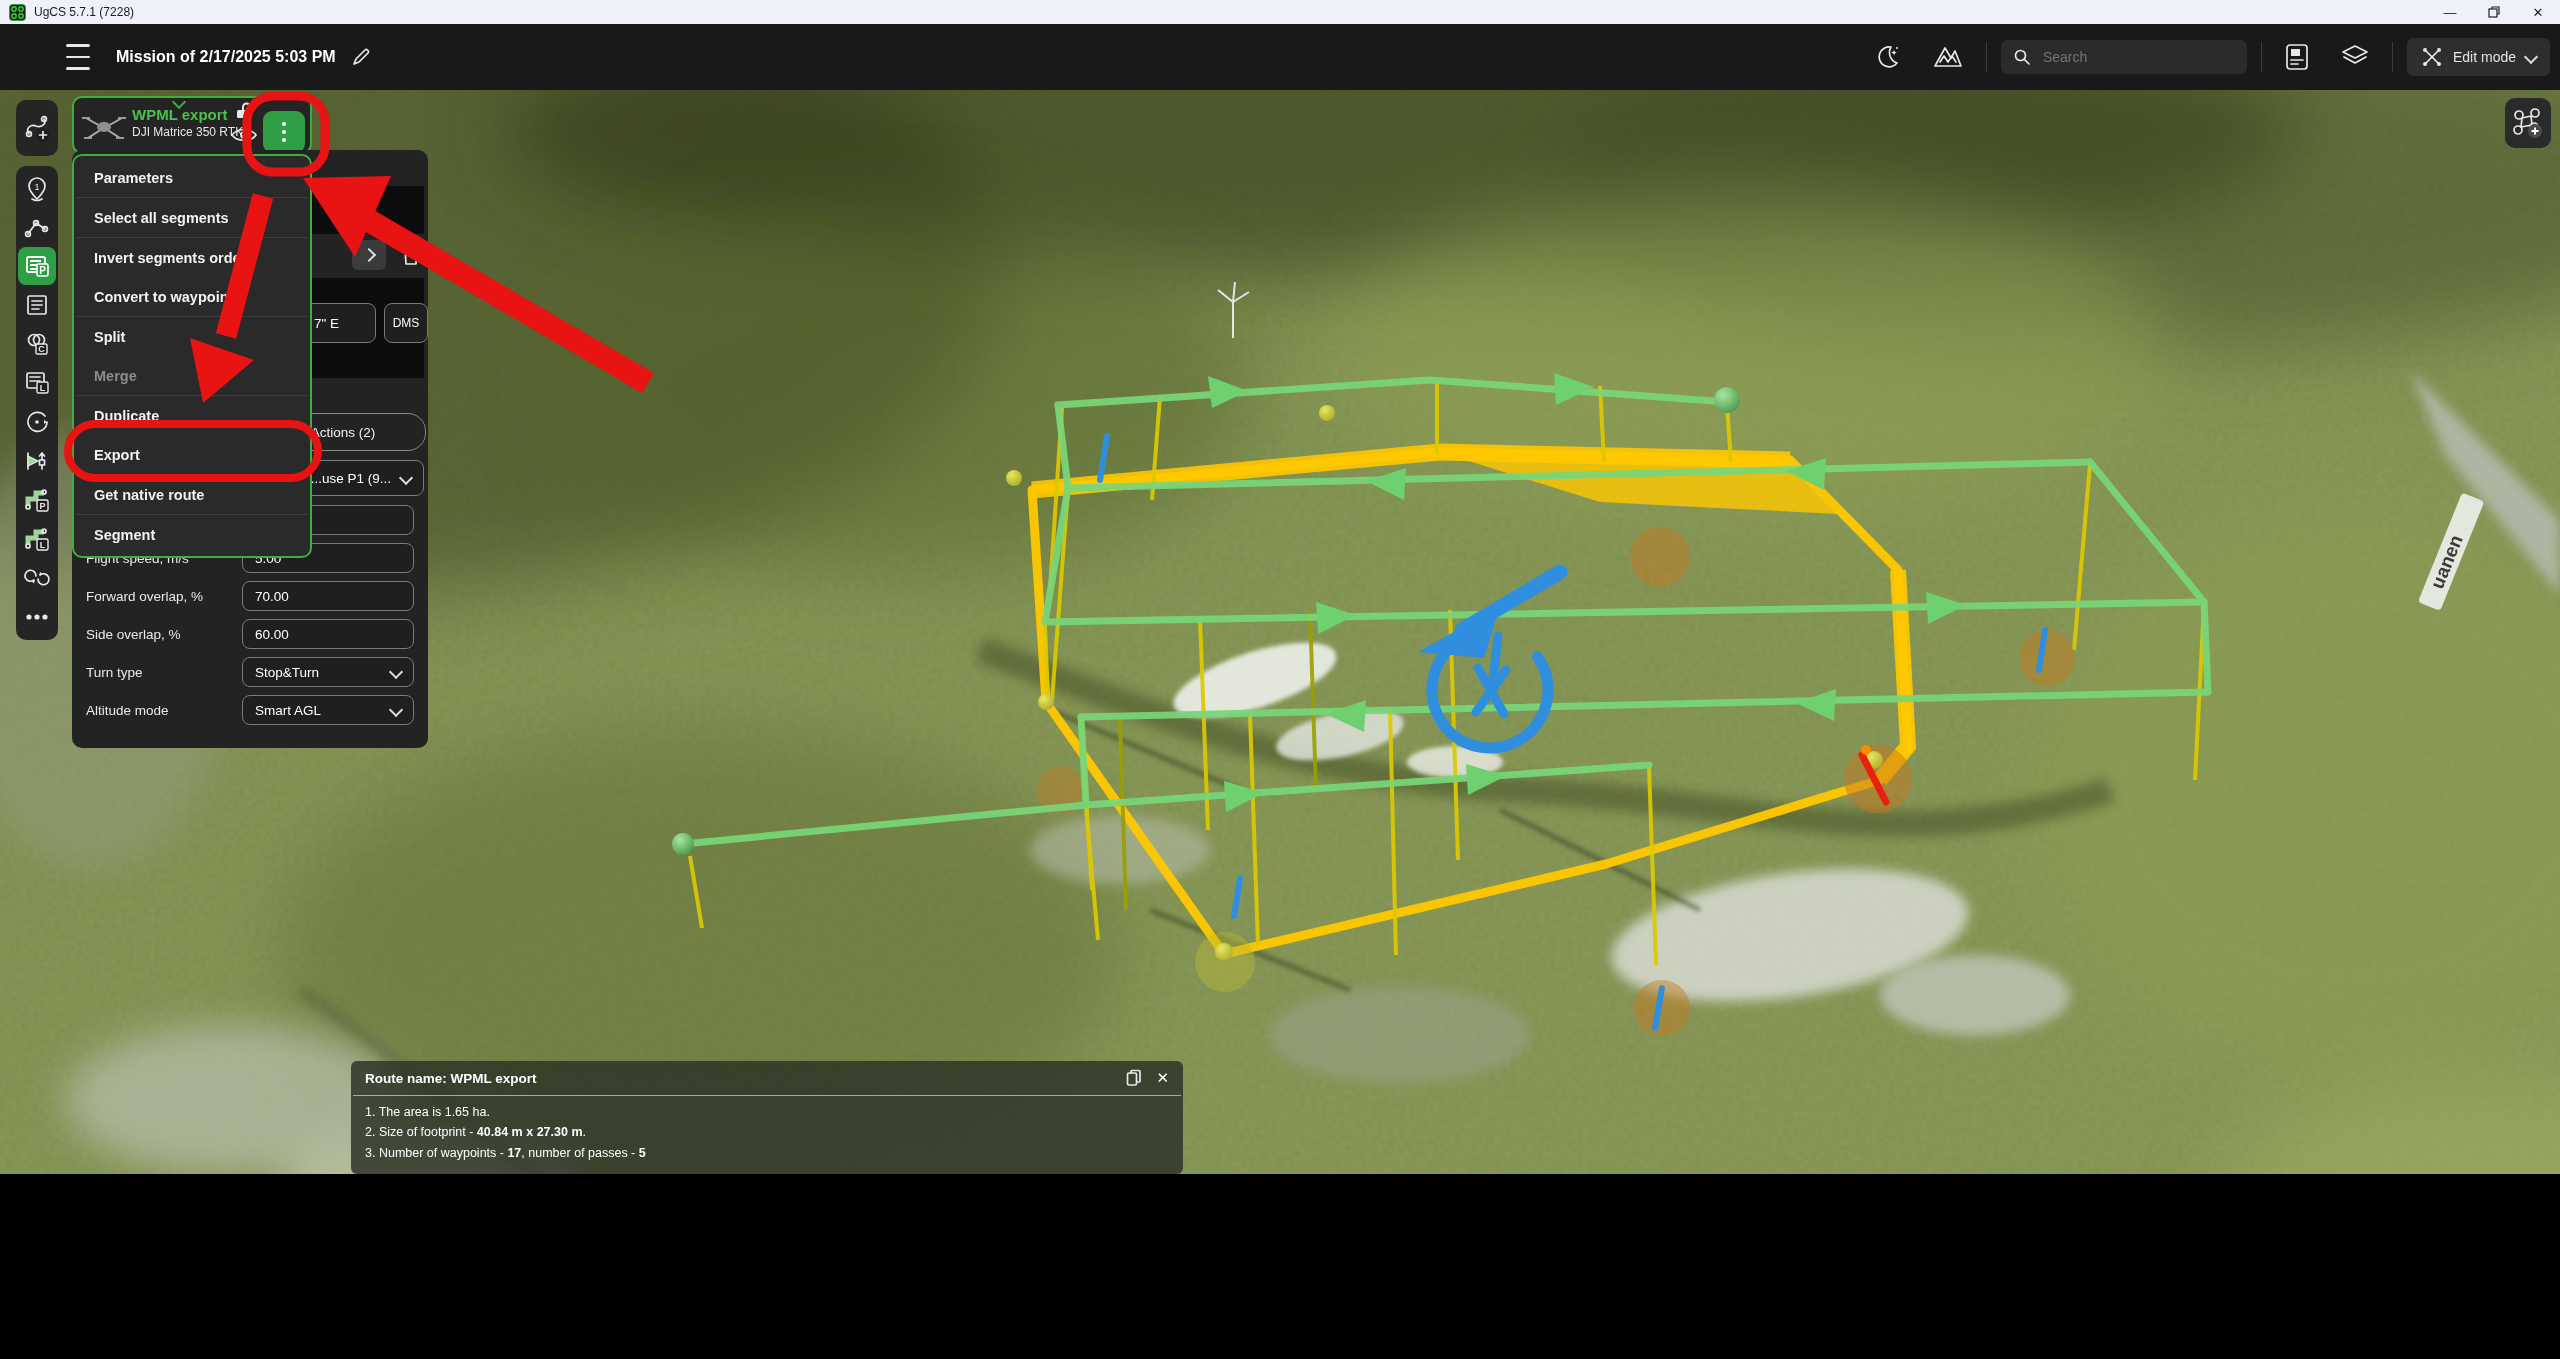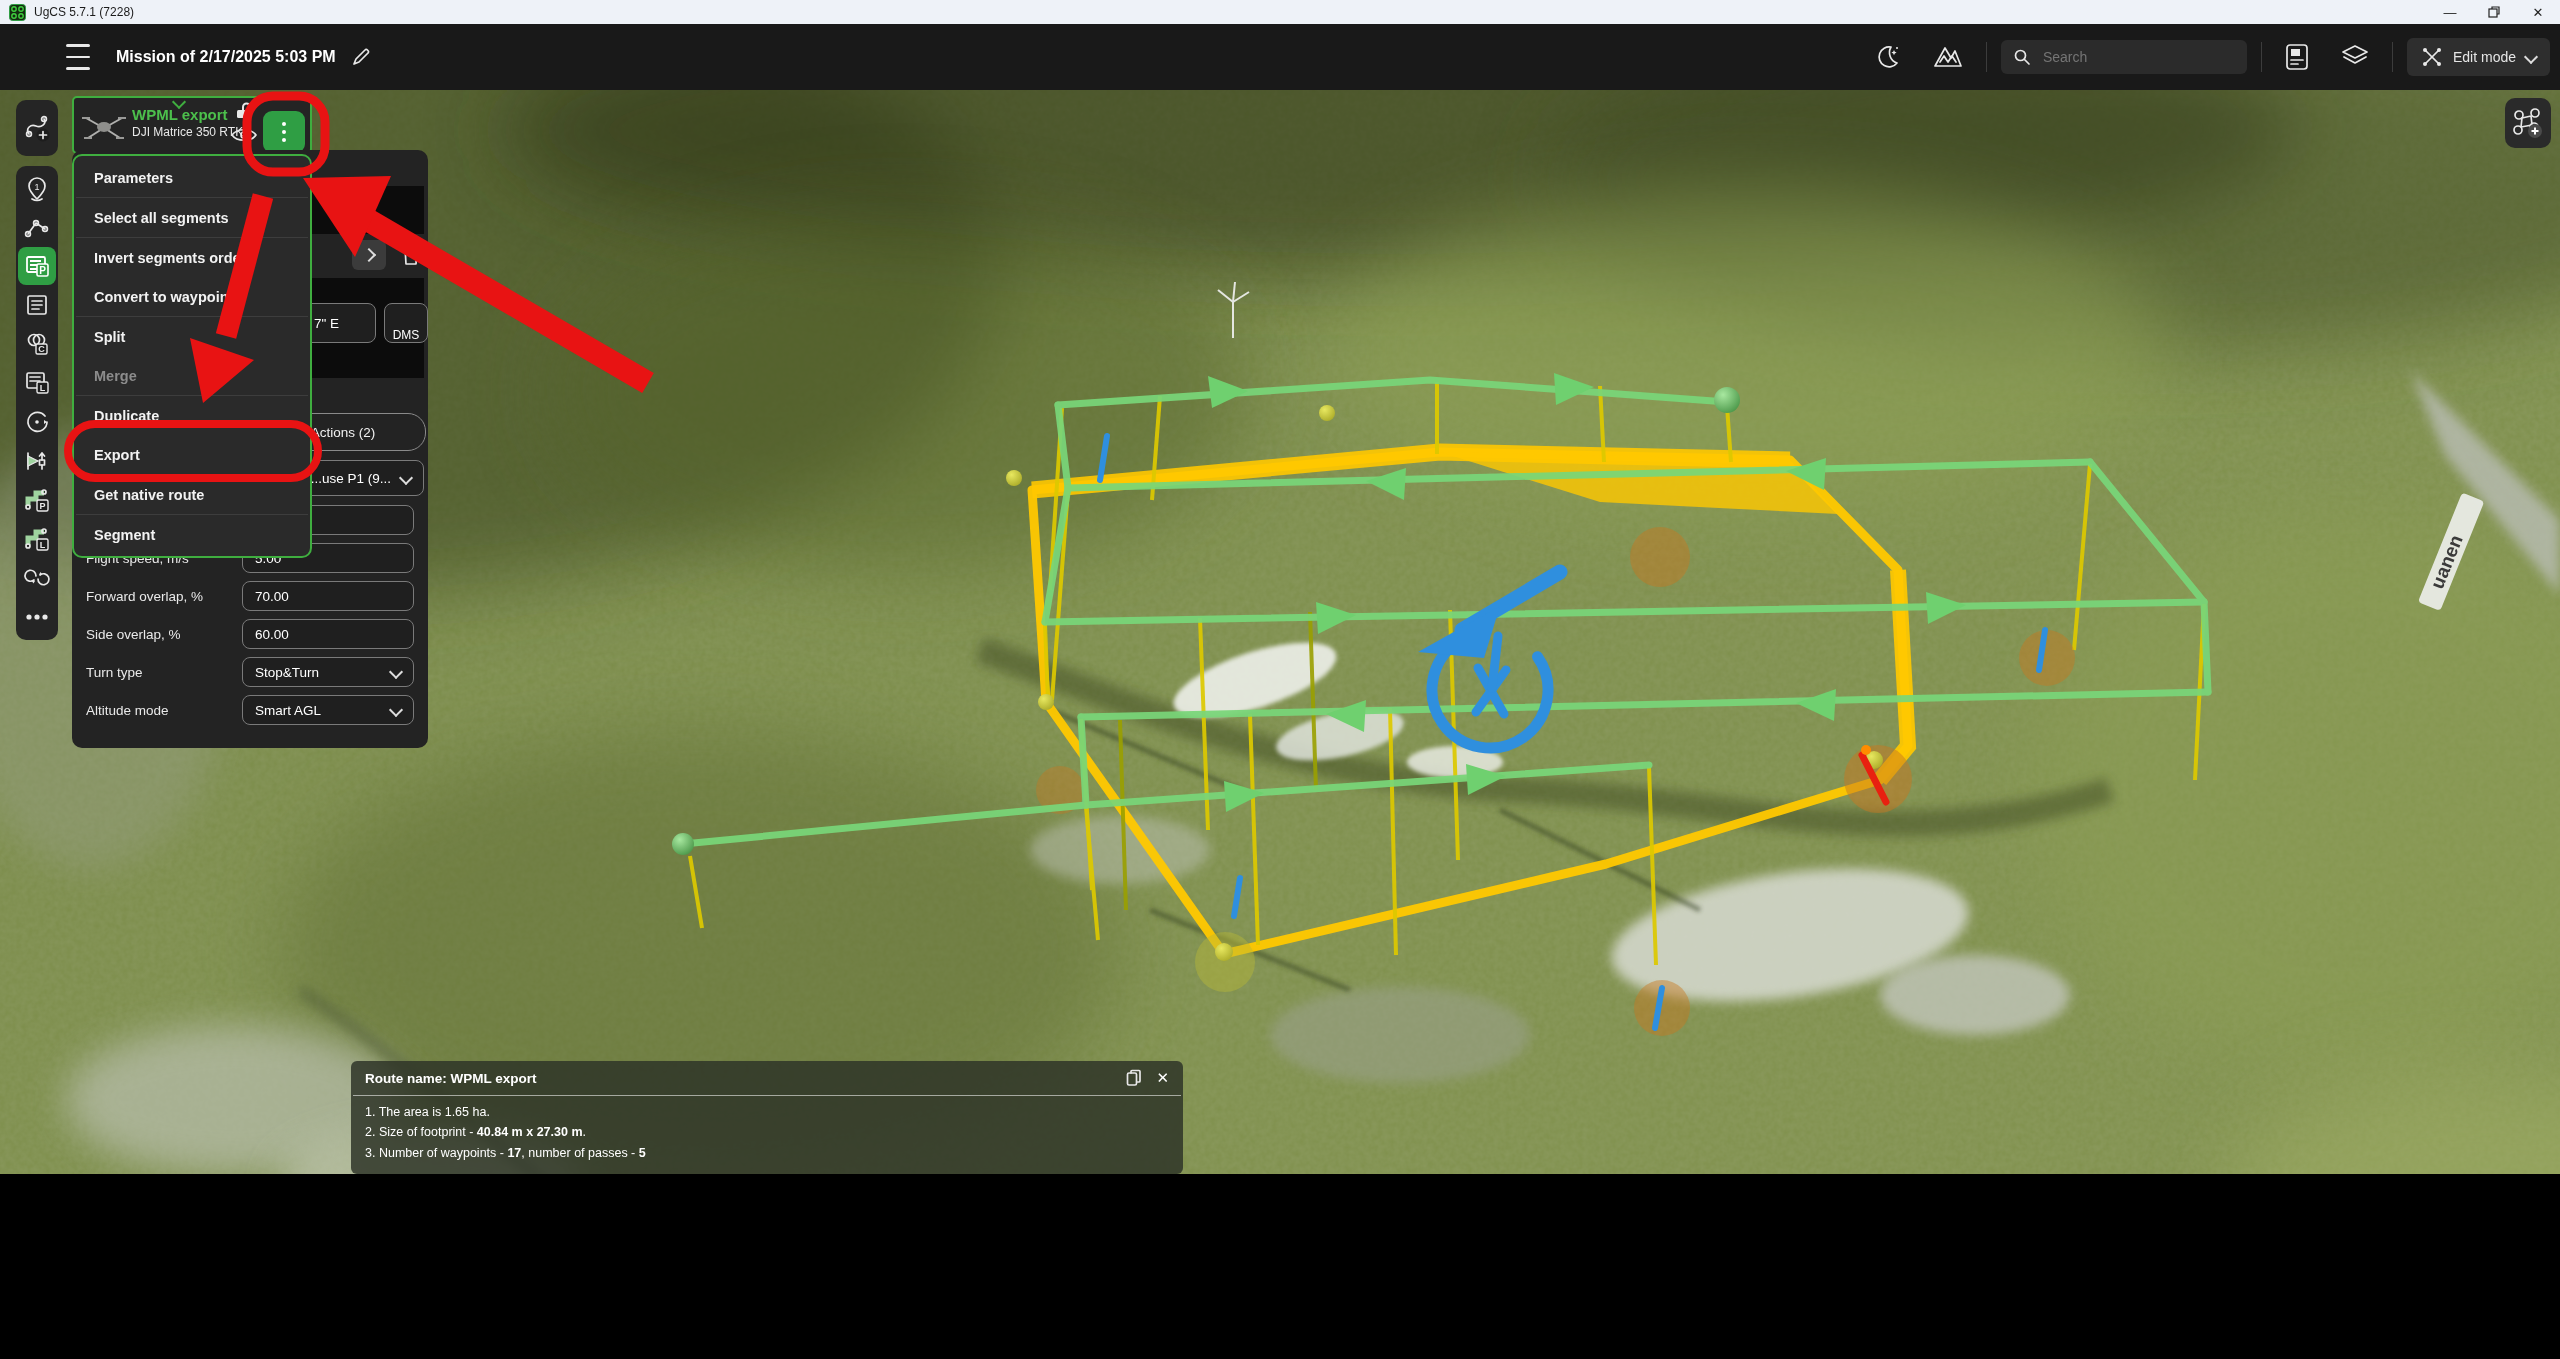--- a/index.html
+++ b/index.html
@@ -20,21 +20,21 @@
   #editmode{height:38px;background:#2e2e2e;border-radius:6px;display:flex;align-items:center;padding:0 14px;color:#e5e5e5;font-size:14px;gap:10px;}
   .chev{width:8px;height:8px;border-right:2px solid #ddd;border-bottom:2px solid #ddd;transform:rotate(45deg);display:inline-block;}
   .chev.right{transform:rotate(-45deg);}
   .dots3v{display:flex;flex-direction:column;gap:4px;align-items:center;}
   .dots3v i{width:4px;height:4px;border-radius:50%;background:#e8e8e8;display:block;}
   
   .sbox{background:#252525;border-radius:10px;display:flex;flex-direction:column;align-items:center;}
   .sico{width:42px;height:39px;display:flex;align-items:center;justify-content:center;}
   .sico.active{background:#2f9e44;border-radius:8px;width:38px;height:38px;margin:0 2px;}
   
-  #route-card{left:72px;top:96px;width:240px;height:58px;background:#242424;border:2px solid #3fae3f;border-radius:5px;box-sizing:border-box;}
+  #route-card{left:72px;top:96px;width:240px;height:58px;background:#242424;border:2px solid #3fae3f;border-radius:10px;box-sizing:border-box;}
   #route-card .rname{color:#4cc04c;font-size:15px;font-weight:bold;}
   #route-card .rveh{color:#e8e8e8;font-size:12px;margin-top:2px;}
   #menu-btn{left:263px;top:111px;width:42px;height:42px;background:#2f9e44;border-radius:9px;display:flex;align-items:center;justify-content:center;}
   
   #ctx-menu{left:72px;top:154px;width:240px;background:#2a2a2a;border:2px solid #3fae3f;border-radius:10px;box-sizing:border-box;padding:2px 0;z-index:30;}
   .mi{height:39px;display:flex;align-items:center;padding-left:20px;color:#f2f2f2;font-size:14.5px;font-weight:600;}
   .mi.disabled{color:#8c8c8c;}
   .msep{height:1px;background:rgba(255,255,255,0.09);margin:0 2px;}
   
   #params{left:72px;top:150px;width:356px;height:598px;background:#232323;border-radius:10px;z-index:10;}
@@ -436,21 +436,21 @@
   <div class="blackband" style="left:4px;top:36px;width:348px;height:48px"></div>
   <span class="plabel" style="left:222px;top:98px;font-size:14px">/2</span>
   <div class="smallbtn" style="left:280px;top:90px;width:34px;height:30px">
       <span class="chev right"></span>
     </div>
   <svg class="abs" style="left:326px;top:89px" width="26" height="30" viewBox="0 0 26 30">
     <path d="M5,8 H21 M10,8 V5 H16 V8 M7,8 L8,25 H18 L19,8" class="ic-stroke"></path>
   </svg>
   <div class="blackband" style="left:4px;top:128px;width:348px;height:100px"></div>
   <input class="inbox" style="left: 78px; top: 153px; width: 226px; height: 40px; text-align: right; padding-right: 36px;" readonly="" value="7&quot; E">
-  <div class="inbox" style="left:312px;top:153px;width:44px;height:40px;display:flex;align-items:flex-end;justify-content:center;font-size:12px">
+  <div class="inbox" style="left:312px;top:153px;width:44px;height:40px;display:flex;align-items:center;justify-content:center;font-size:12px">
       <span>DMS</span>
     </div>
   <div class="pill" style="left:188px;top:263px;width:164px;height:36px">
       <span>Actions (2)</span>
     </div>
   <div class="inbox selbox" style="left:88px;top:310px;width:264px;height:36px">
     <span style="margin-left:auto;margin-right:10px">...use P1 (9...</span>
       <span class="chev"></span>
   </div>
   <input class="inbox" style="left: 170px; top: 355px; width: 172px; height: 30px;" readonly="">

